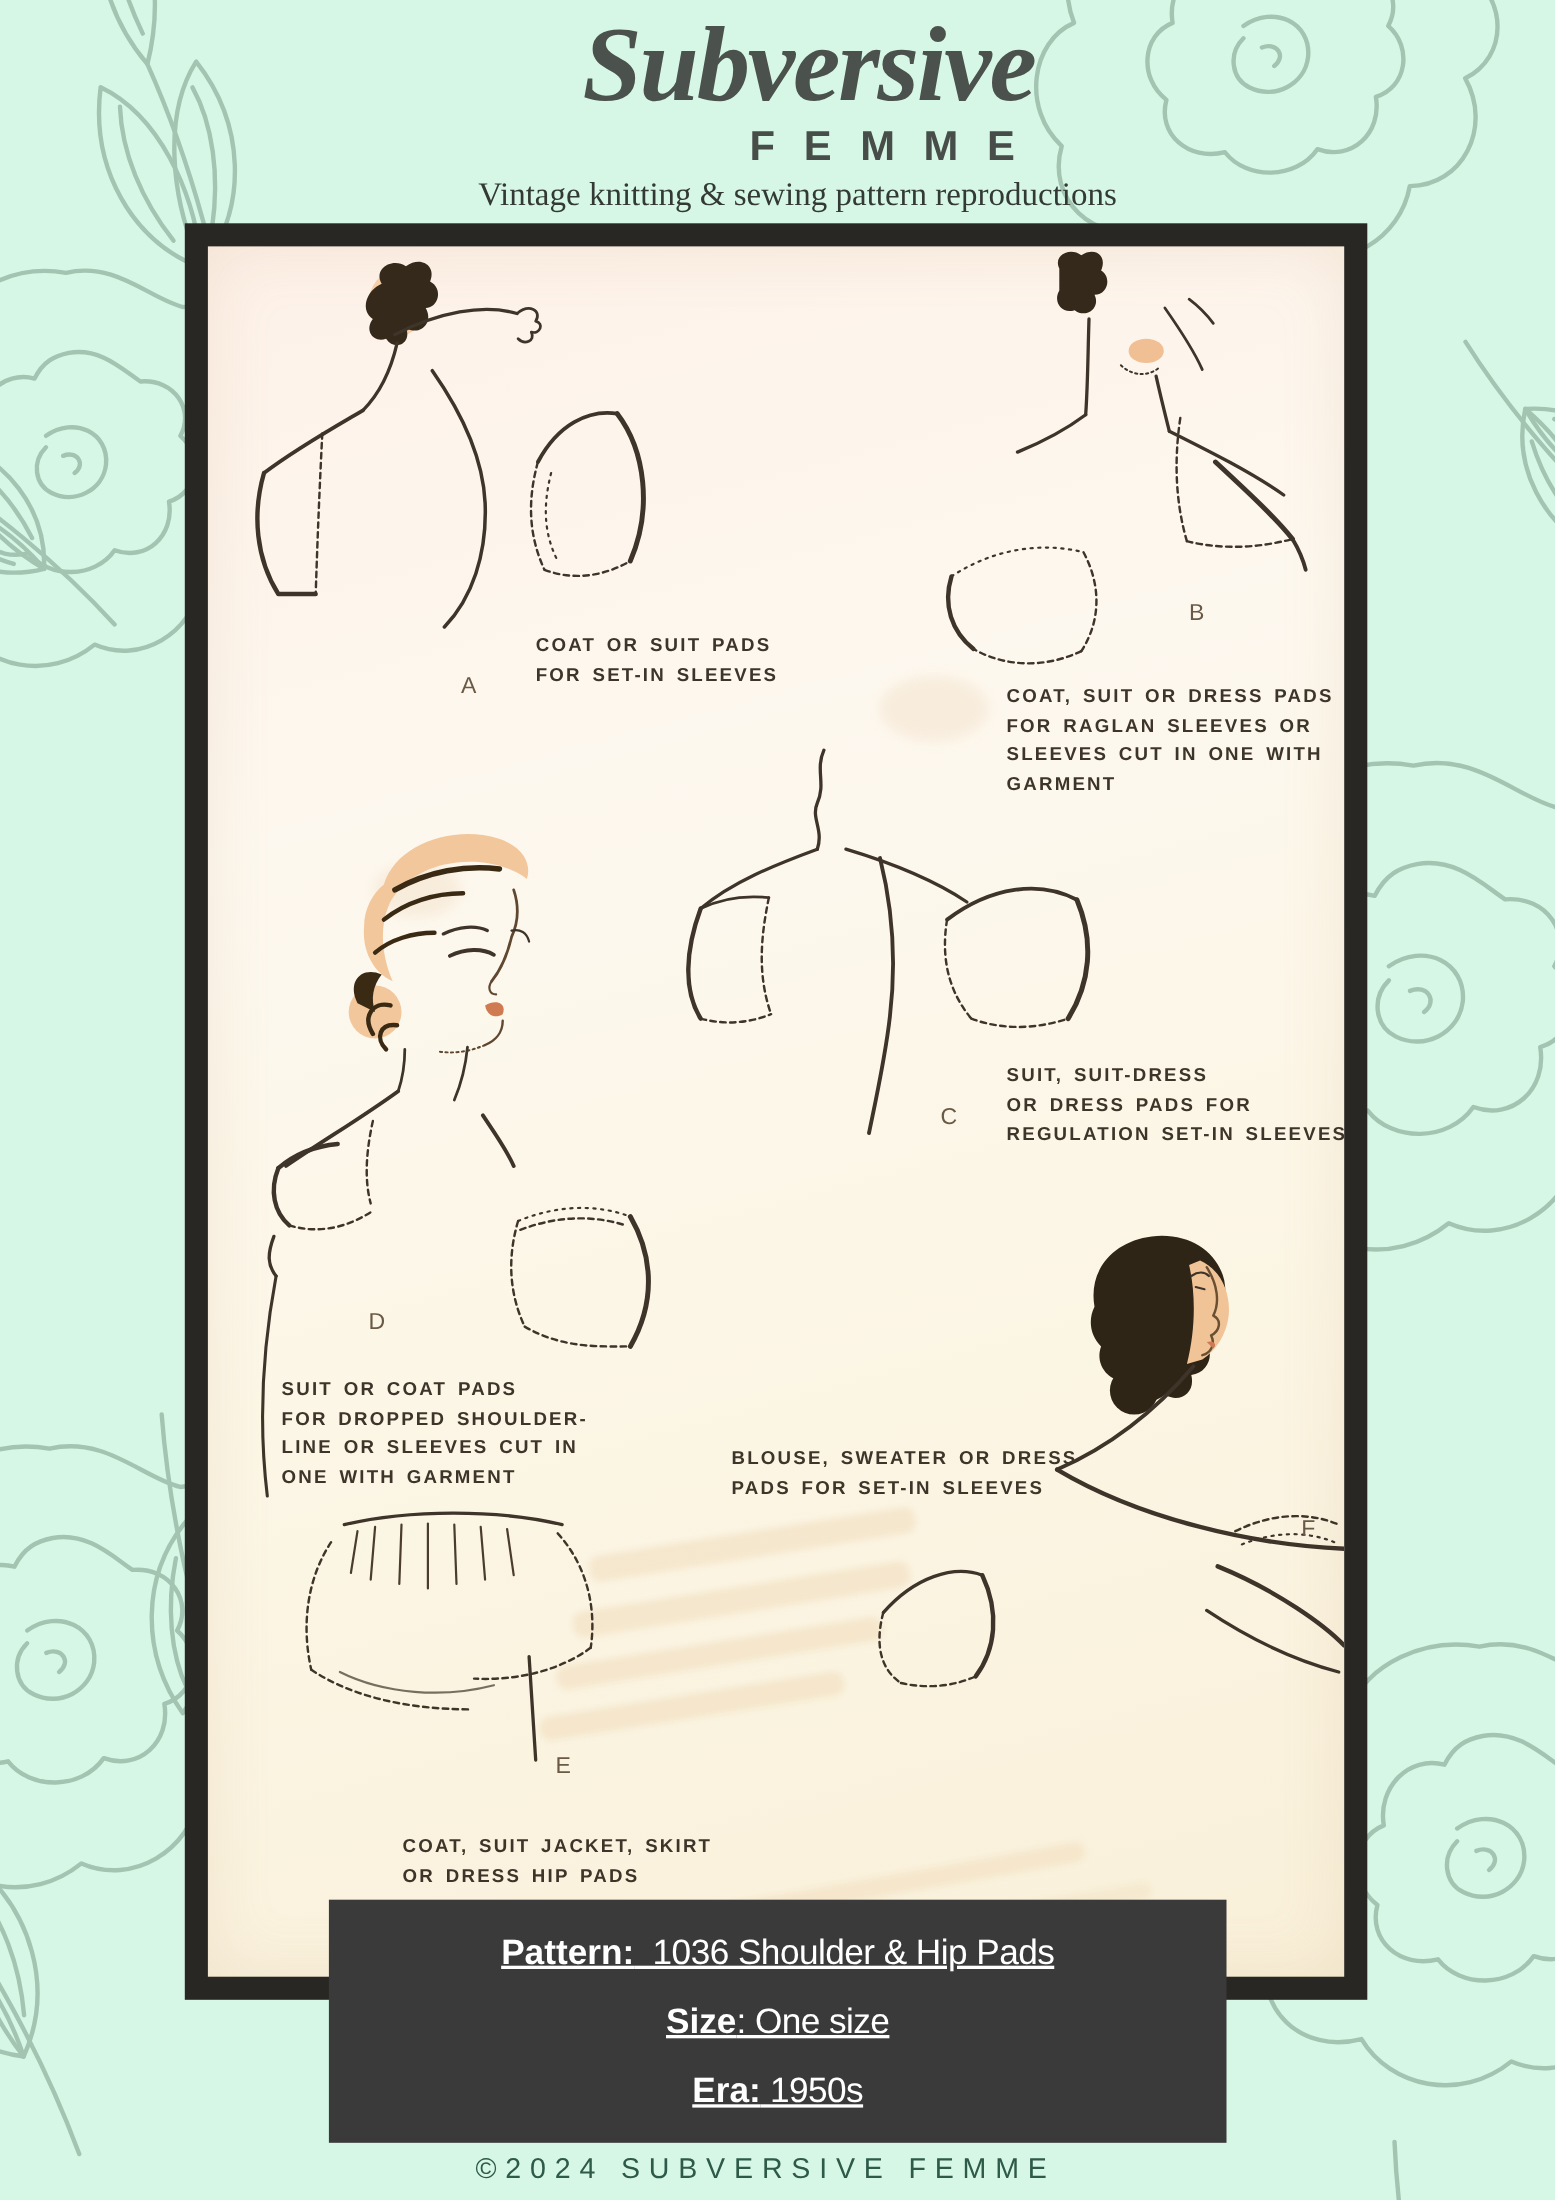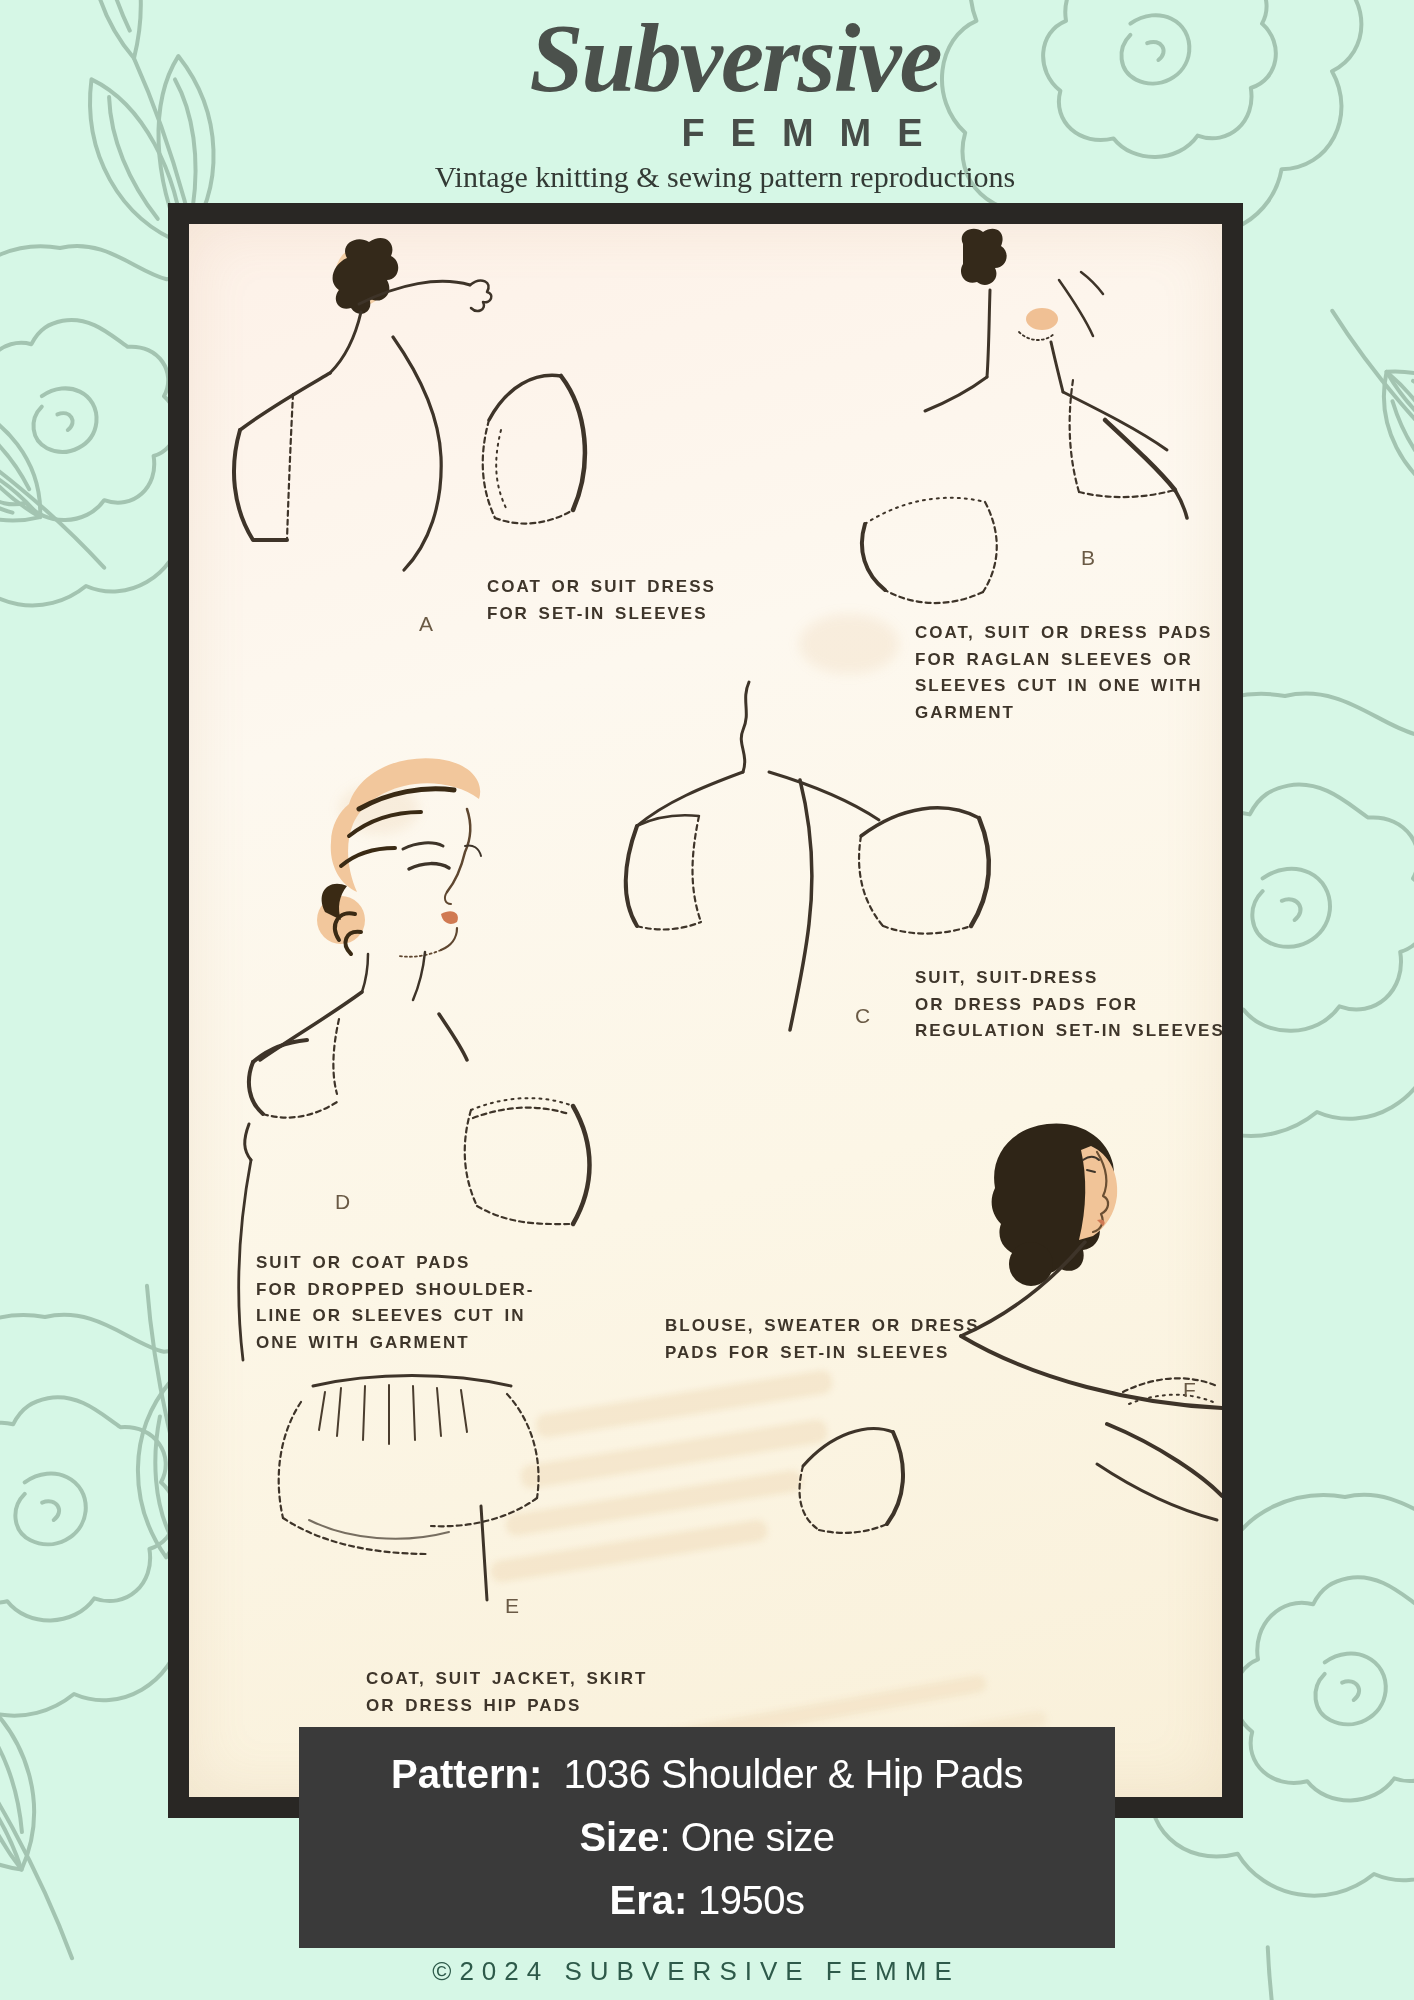--- a/index.html
+++ b/index.html
@@ -36,21 +36,21 @@
 
   .wm{position:absolute;background:rgba(202,142,58,.12);filter:blur(3px);
       border-radius:10px;}
   .spot{position:absolute;border-radius:50%;filter:blur(6px);
       background:rgba(205,150,70,.10);}
 
   
   .infobox{position:absolute;left:299px;top:1727px;width:816px;height:221px;
     background:#3a3a3a;z-index:3;color:#fff;text-align:center;
     padding-top:16px;box-sizing:border-box;}
-  .info-row{font-size:40px;line-height:63px;white-space:nowrap;}
+  .info-row{font-size:32px;line-height:63px;white-space:nowrap;text-decoration:underline;}
   .info-row .lbl{font-weight:700;}
   .info-row .val{font-weight:400;white-space:pre;letter-spacing:-0.5px;}
 
   
   .footer{position:absolute;left:0;top:1956px;width:100%;text-align:center;
     transform:translateX(-27px);z-index:2;
     font-size:26px;letter-spacing:8px;color:#2e5a4a;}
 </style>
 </head>
 <body>
@@ -233,21 +233,21 @@
             <path d="M908,1240 C950,1268 990,1286 1028,1296" stroke-width="3"></path>
             <path d="M614,1242 C642,1210 678,1198 704,1208"></path>
             <path d="M704,1208 C720,1242 716,1276 698,1300" stroke-width="4"></path>
             <path d="M614,1242 C606,1272 612,1294 630,1306" stroke-width="2.2" stroke-dasharray="5 4"></path>
             <path d="M630,1306 C656,1312 680,1308 698,1300" stroke-width="2.2" stroke-dasharray="5 4"></path>
           </g>
         </g>
       </svg>
 
       <div class="cap" style="left:298px;top:350px;">
-        <div>COAT OR SUIT DRESS</div>
+        <div>COAT OR SUIT PADS</div>
         <div>FOR SET-IN SLEEVES</div>
       </div>
       <div class="cap" style="left:726px;top:396px;">
         <div>COAT, SUIT OR DRESS PADS</div>
         <div>FOR RAGLAN SLEEVES OR</div>
         <div>SLEEVES CUT IN ONE WITH</div>
         <div>GARMENT</div>
       </div>
       <div class="cap" style="left:726px;top:741px;">
         <div>SUIT, SUIT-DRESS</div>

